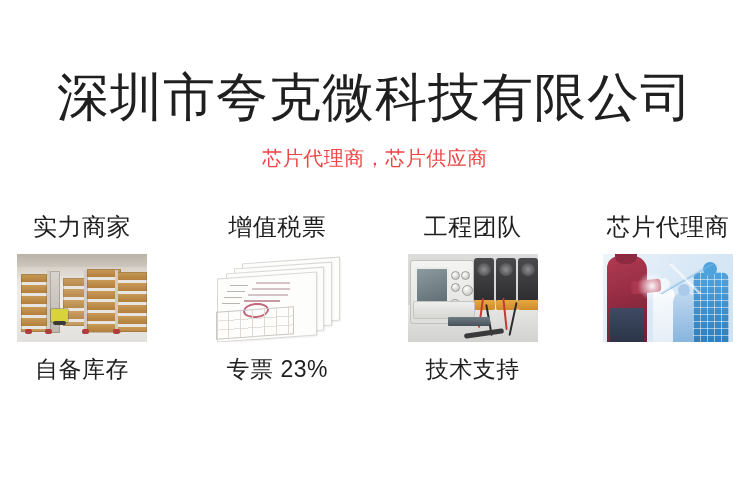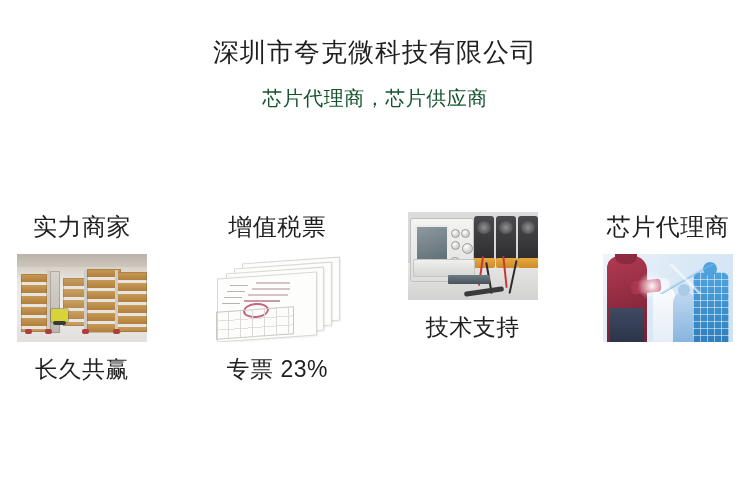--- a/index.html
+++ b/index.html
@@ -23,36 +23,36 @@
   
   .header {
     position: absolute;
     top: 0;
     left: 0;
     width: 750px;
     text-align: center;
   }
   .company-title {
     margin: 0;
-    padding-top: 38px;
-    font-size: 26px;
+    padding-top: 68px;
+    font-size: 52px;
     line-height: 1.15;
     font-weight: 400;
     letter-spacing: 1px;
     color: #1f1f1f;
     font-family: "Liberation Sans", "DejaVu Sans", sans-serif;
   }
   .company-subtitle {
     margin: 0;
     padding-top: 18px;
     font-size: 20px;
     line-height: 1.2;
     font-weight: 400;
     letter-spacing: 0.5px;
-    color: #14532d;
+    color: #ef4444;
   }
 
   
   .cards {
     position: absolute;
     top: 212px;
     left: 0;
     width: 750px;
     display: flex;
     justify-content: space-between;
@@ -359,21 +359,21 @@
         <div class="rack r5"></div>
         <div class="post p1"></div>
         <div class="post p2"></div>
         <div class="post p3"></div>
         <div class="forklift"></div>
         <div class="foot f1"></div>
         <div class="foot f2"></div>
         <div class="foot f3"></div>
         <div class="foot f4"></div>
       </div>
-      <div class="card-caption">长久共赢</div>
+      <div class="card-caption">自备库存</div>
     </div>
 
 
     <div class="card">
       <div class="card-title">增值税票</div>
       <div class="thumb t-inv">
         <div class="sheet s4"></div>
         <div class="sheet s3"></div>
         <div class="sheet s2"></div>
         <div class="sheet s1"></div>
@@ -385,20 +385,21 @@
         <div class="line ln2"></div>
         <div class="line ln3"></div>
         <div class="line ln4"></div>
         <div class="stamp"></div>
         <div class="table"></div>
       </div>
       <div class="card-caption">专票 23%</div>
     </div>
 
     <div class="card">
+      <div class="card-title">工程团队</div>
       <div class="thumb t-osc">
         <div class="bench"></div>
         <div class="dmm d1"></div>
         <div class="dmm d2"></div>
         <div class="dmm d3"></div>
         <div class="base ba1"></div>
         <div class="base ba2"></div>
         <div class="base ba3"></div>
         <div class="scope">
           <div class="screen"></div>

